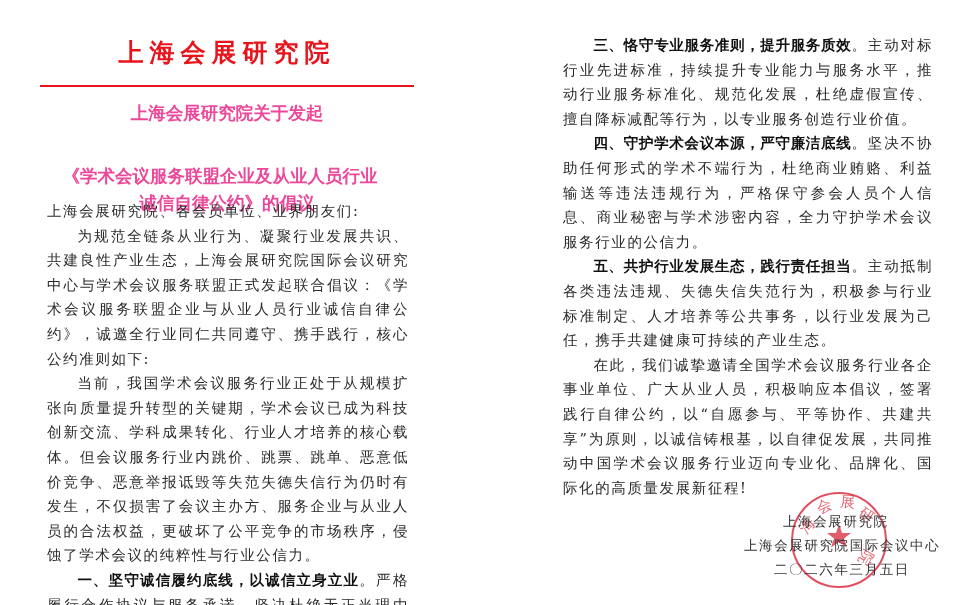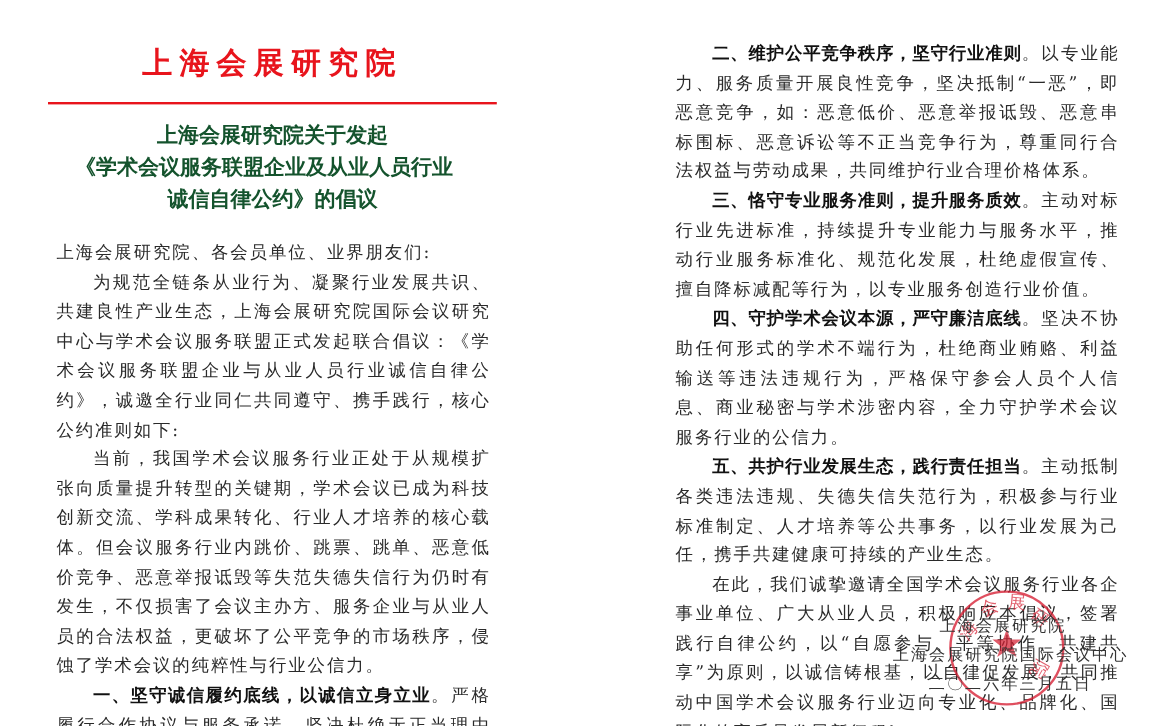--- a/index.html
+++ b/index.html
@@ -7,21 +7,21 @@
          font-family: "DejaVu Serif", "Liberation Serif", serif; color: #222; }
   .page { position: absolute; top: 0; left: 0; width: 980px; height: 499px; background: #fff; }
 
   .org-header { position: absolute; left: 40px; top: 36px; width: 374px; text-align: center;
                 font-family: "DejaVu Serif", "Liberation Serif", serif; font-weight: bold;
                 color: #e8141c; font-size: 25px; letter-spacing: 6px; }
   .red-rule { position: absolute; left: 40px; top: 85px; width: 374px; height: 2px; background: #e8141c; }
 
   .doc-title { position: absolute; left: 40px; top: 100px; width: 374px; text-align: center;
                font-family: "DejaVu Sans", "Liberation Sans", sans-serif; font-weight: bold;
-               font-size: 17.5px; line-height: 27px; color: #14532d; }
+               font-size: 17.5px; line-height: 27px; color: #ec4899; }
   .doc-title div { white-space: nowrap; }
 
   .para { font-size: 14.5px; line-height: 24.6px; letter-spacing: 1.6px; text-align: justify;
           color: #2a2a2a; margin: 0; }
   .indent { text-indent: 2.1em; }
   .bold-lead { font-family: "DejaVu Sans", "Liberation Sans", sans-serif; font-weight: bold;
                letter-spacing: 0.4px; color: #111; }
 
   .left-body { position: absolute; left: 47px; top: 199px; width: 362px; }
   .right-body { position: absolute; left: 563px; top: 33px; width: 370px; }
@@ -36,33 +36,32 @@
 </head>
 <body>
 
 <div class="page">
 
   <div class="org-header">上海会展研究院</div>
   <div class="red-rule"></div>
 
   <div class="doc-title">
     <div>上海会展研究院关于发起</div>
-    <div style="margin-left:-14px;">《学术会议服务联盟企业及从业人员行业</div>
+    <div style="margin-left:-14px;margin-top:36px;">《学术会议服务联盟企业及从业人员行业</div>
     <div>诚信自律公约》的倡议</div>
   </div>
 
   <div class="left-body">
     <p class="para">上海会展研究院、各会员单位、业界朋友们:</p>
     <p class="para indent">为规范全链条从业行为、凝聚行业发展共识、共建良性产业生态，上海会展研究院国际会议研究中心与学术会议服务联盟正式发起联合倡议：《学术会议服务联盟企业与从业人员行业诚信自律公约》，诚邀全行业同仁共同遵守、携手践行，核心公约准则如下:</p>
     <p class="para indent">当前，我国学术会议服务行业正处于从规模扩张向质量提升转型的关键期，学术会议已成为科技创新交流、学科成果转化、行业人才培养的核心载体。但会议服务行业内跳价、跳票、跳单、恶意低价竞争、恶意举报诋毁等失范失德失信行为仍时有发生，不仅损害了会议主办方、服务企业与从业人员的合法权益，更破坏了公平竞争的市场秩序，侵蚀了学术会议的纯粹性与行业公信力。</p>
     <p class="para indent"><span class="bold-lead">一、坚守诚信履约底线，以诚信立身立业</span><span>。严格履行合作协议与服务承诺，坚决杜绝无正当理由的“三跳”等行为，即跳价、跳票、跳单等失德失信行为，如实告知服务内容、收费标准与履约能力，不隐瞒、不虚构、不误导，以诚信立身立业。</span></p>
   </div>
 
   <div class="right-body">
-    <p class="para indent"><span class="bold-lead">二、维护公平竞争秩序，坚守行业准则</span><span>。以专业能力、服务质量开展良性竞争，坚决抵制“一恶”，即恶意竞争，如：恶意低价、恶意举报诋毁、恶意串标围标、恶意诉讼等不正当竞争行为，尊重同行合法权益与劳动成果，共同维护行业合理价格体系。</span></p>
     <p class="para indent"><span class="bold-lead">三、恪守专业服务准则，提升服务质效</span><span>。主动对标行业先进标准，持续提升专业能力与服务水平，推动行业服务标准化、规范化发展，杜绝虚假宣传、擅自降标减配等行为，以专业服务创造行业价值。</span></p>
     <p class="para indent"><span class="bold-lead">四、守护学术会议本源，严守廉洁底线</span><span>。坚决不协助任何形式的学术不端行为，杜绝商业贿赂、利益输送等违法违规行为，严格保守参会人员个人信息、商业秘密与学术涉密内容，全力守护学术会议服务行业的公信力。</span></p>
     <p class="para indent"><span class="bold-lead">五、共护行业发展生态，践行责任担当</span><span>。主动抵制各类违法违规、失德失信失范行为，积极参与行业标准制定、人才培养等公共事务，以行业发展为己任，携手共建健康可持续的产业生态。</span></p>
     <p class="para indent">在此，我们诚挚邀请全国学术会议服务行业各企事业单位、广大从业人员，积极响应本倡议，签署践行自律公约，以“自愿参与、平等协作、共建共享”为原则，以诚信铸根基，以自律促发展，共同推动中国学术会议服务行业迈向专业化、品牌化、国际化的高质量发展新征程!</p>
   </div>
 
   <div class="stamp"></div>
   <svg class="stamp-star" viewBox="0 0 26 26">
     <polygon points="13,1 16,10 25,10 18,15.5 21,24.5 13,19 5,24.5 8,15.5 1,10 10,10" fill="rgba(214,30,50,0.72)"></polygon>
   </svg>

